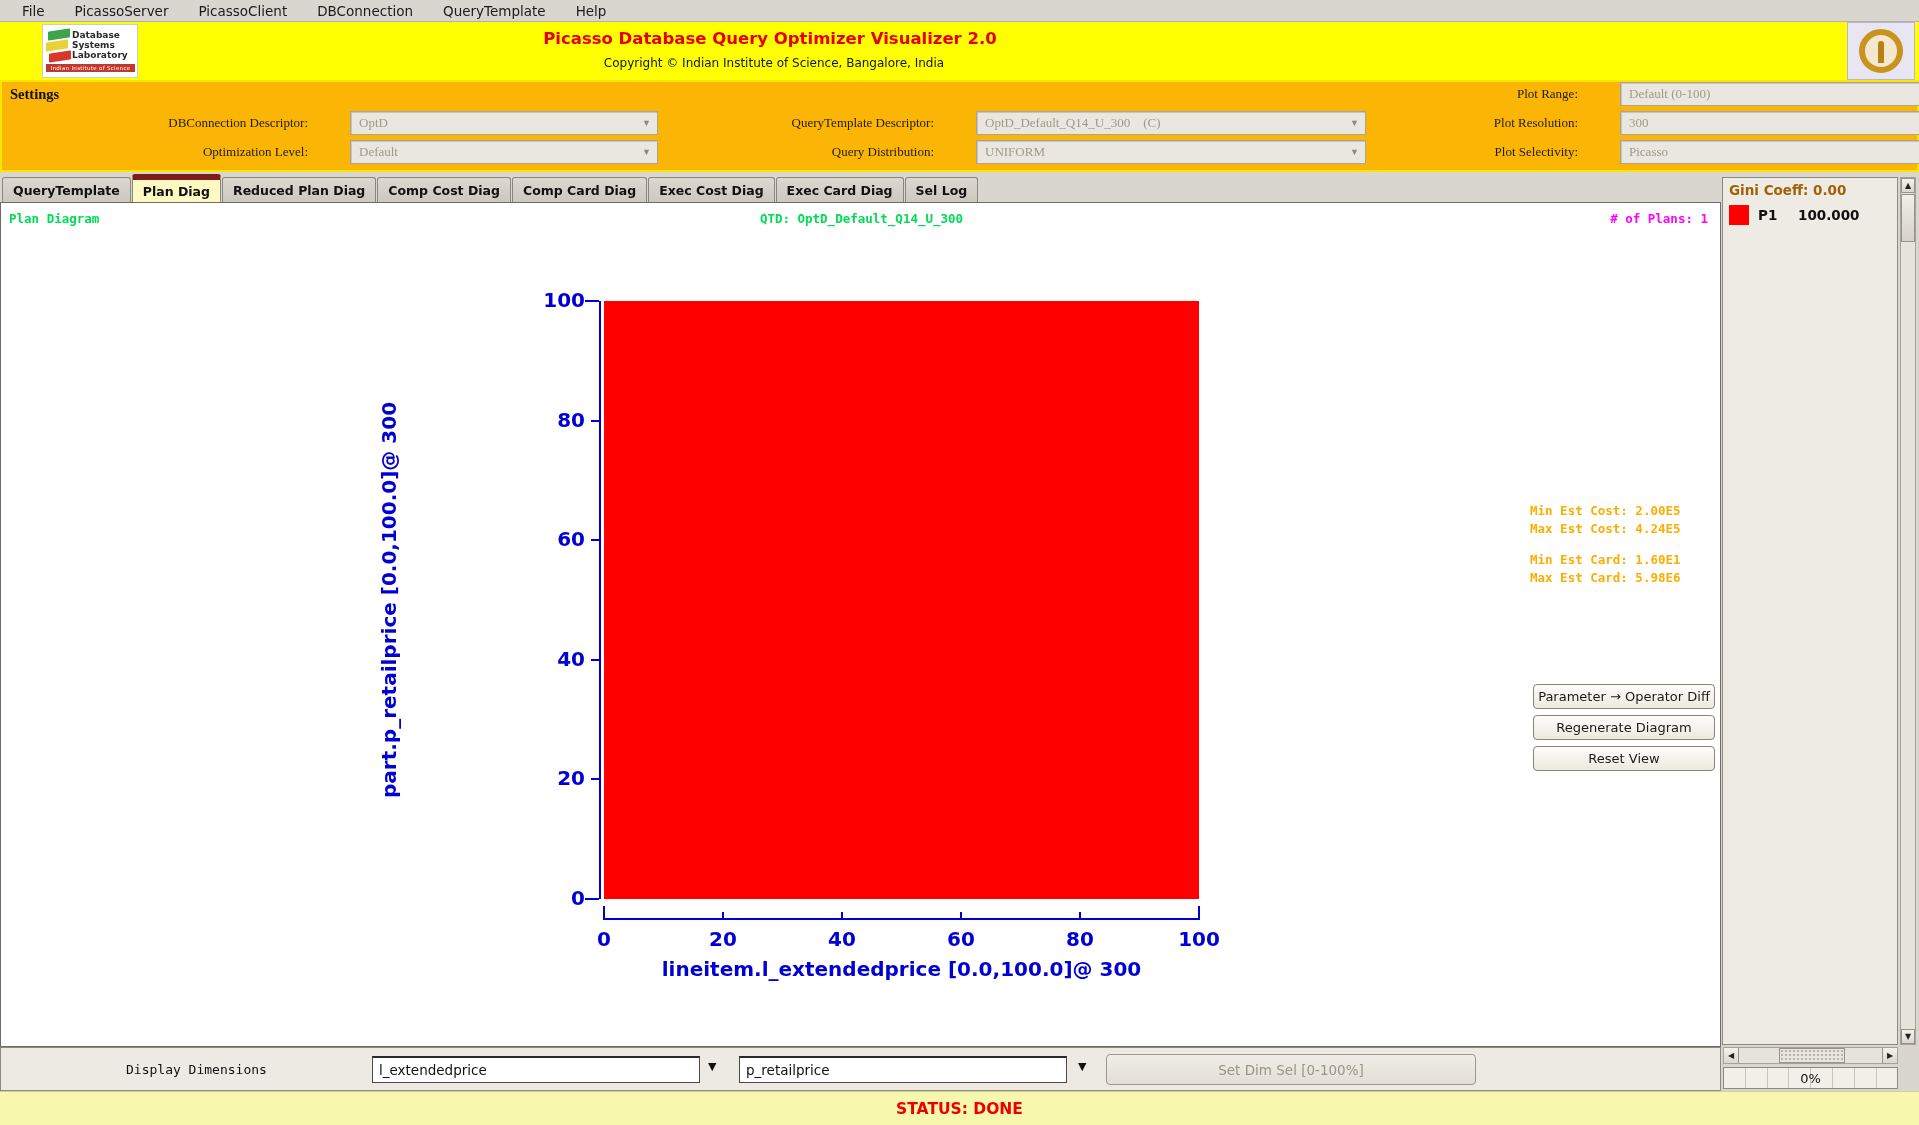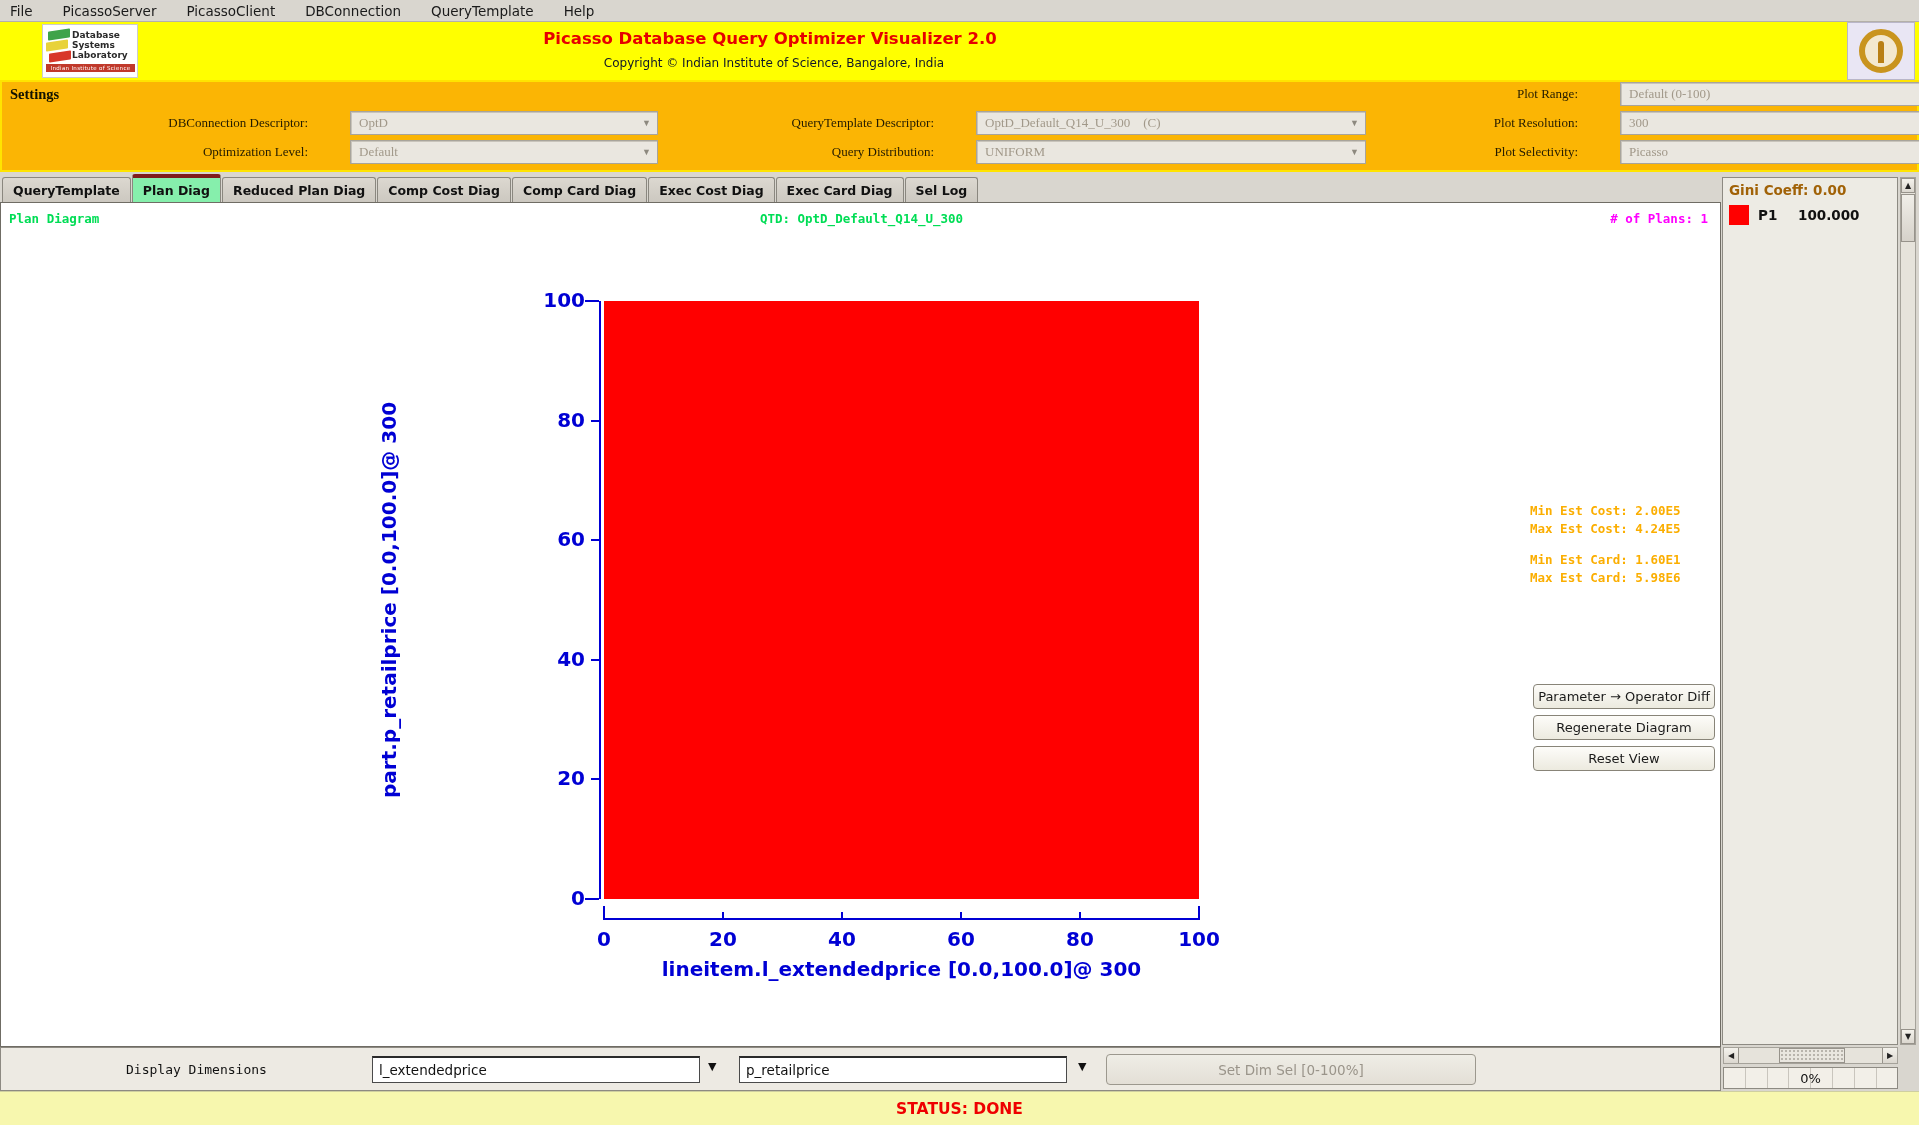--- a/index.html
+++ b/index.html
@@ -2,21 +2,21 @@
 <html><head>
 <meta charset="utf-8">
 <style>
   * { margin:0; padding:0; box-sizing:border-box; }
   html,body { width:1919px; height:1125px; overflow:hidden; background:#d9d6cf;
               font-family:"DejaVu Sans", "Liberation Sans", sans-serif; }
 
   
   .menubar { position:absolute; left:0; top:0; width:1919px; height:22px;
              background:#d9d6cf; border-bottom:1px solid #b4b0a8;
-             display:flex; align-items:center; padding-left:10px; gap:30px; }
+             display:flex; align-items:center; padding-left:22px; gap:30px; }
   .menu-item { font-size:13.5px; color:#1a1a1a; cursor:default; }
 
   
   .banner { position:absolute; left:0; top:22px; width:1919px; height:58px; background:#ffff00; }
   .banner-center { position:absolute; left:0; top:7px; width:1540px; text-align:center; }
   .app-title { color:#e60000; font-weight:bold; font-size:16.5px; }
   .copyright { color:#0f172a; font-size:12px; margin-top:8px;margin-left:8px; }
 
   .dsl-logo { position:absolute; left:42px; top:2px; width:96px; height:54px; background:#ffffff;
               border:1px solid #cccccc; padding:3px 2px 0 3px; overflow:hidden; }
@@ -46,21 +46,21 @@
               box-shadow:inset 1px 1px 0 #c8c4bb; display:flex; align-items:center;
               padding:0 6px 0 8px;margin-left:37px; }
   .dd-value { flex:1; font-size:13px; color:#a19889; white-space:pre; overflow:hidden; }
   .dd-arrow { font-size:9px; color:#8d897f; }
 
   
   .tabstrip { position:absolute; left:2px; top:174px; height:28px; display:flex; align-items:flex-end; gap:1px; }
   .tab { height:25px; background:linear-gradient(#dcd8d0,#ccc8c0); border:1px solid #8a877f;
          border-bottom:none; border-radius:3px 3px 0 0; font-size:12.5px; font-weight:bold;
          color:#111; padding:0 10px; display:flex; align-items:center; cursor:default; }
-  .tab.active { height:28px; background:#86efac; border-top:4px solid #7f1d1d; position:relative; z-index:2; }
+  .tab.active { height:28px; background:#fef9c3; border-top:6px solid #7f1d1d; position:relative; z-index:2; }
 
   
   .main-panel { position:absolute; left:0; top:202px; width:1721px; height:845px;
                 background:#ffffff; border:1px solid #6f6c64; }
   .mono { font-family:"DejaVu Sans Mono", "Liberation Mono", monospace; }
   .diag-type { position:absolute; left:8px; top:8px; font-size:12.5px; font-weight:bold; color:#00dd55; }
   .diag-qtd  { position:absolute; left:0; top:8px; width:1721px; text-align:center;
                font-size:12.5px; font-weight:bold; color:#00dd55; }
   .diag-plans{ position:absolute; right:12px; top:8px; font-size:12.5px; font-weight:bold; color:#ff00ff; }
 

